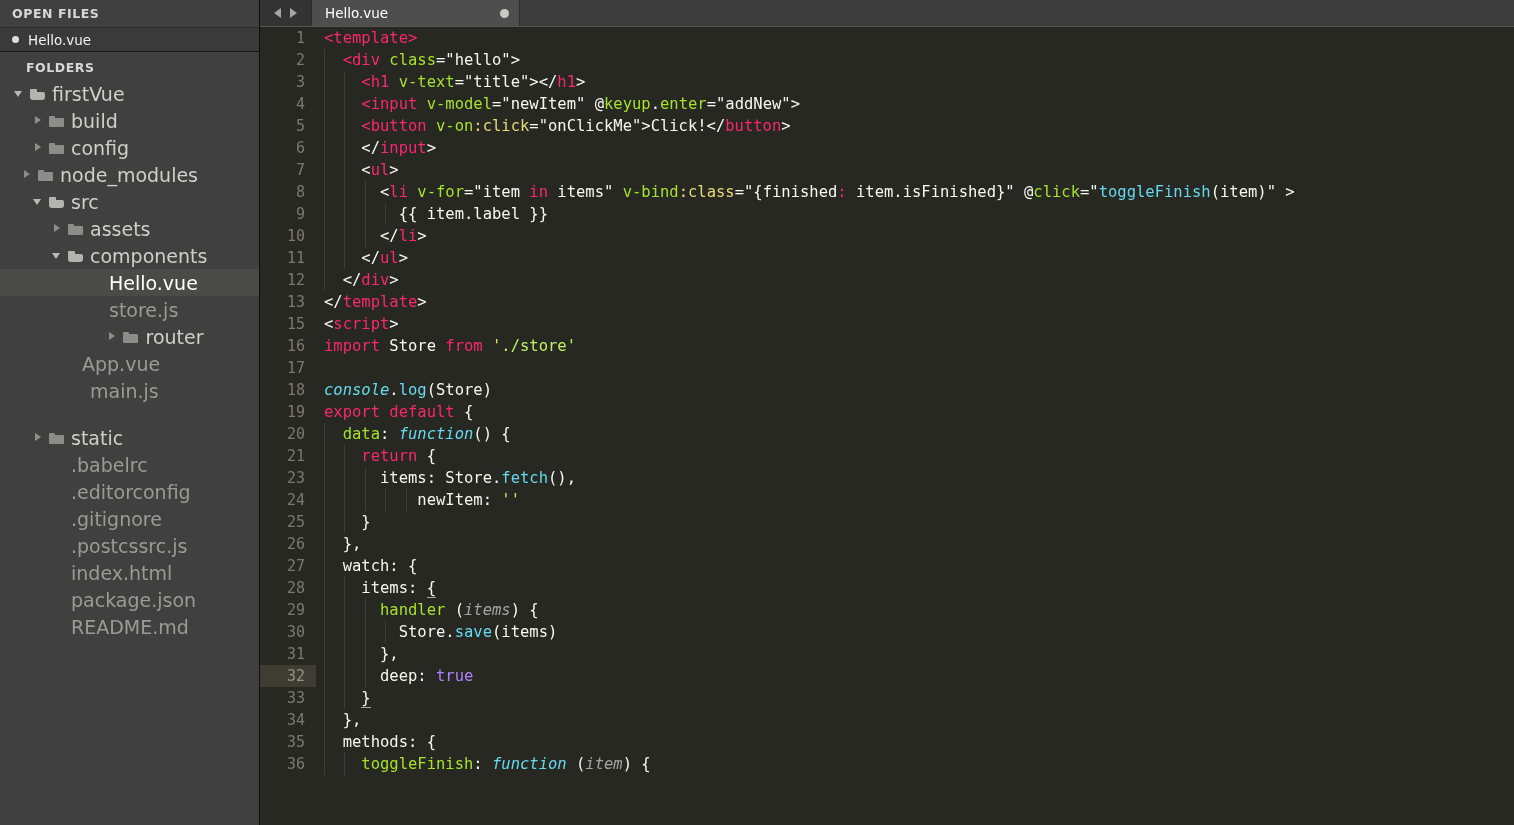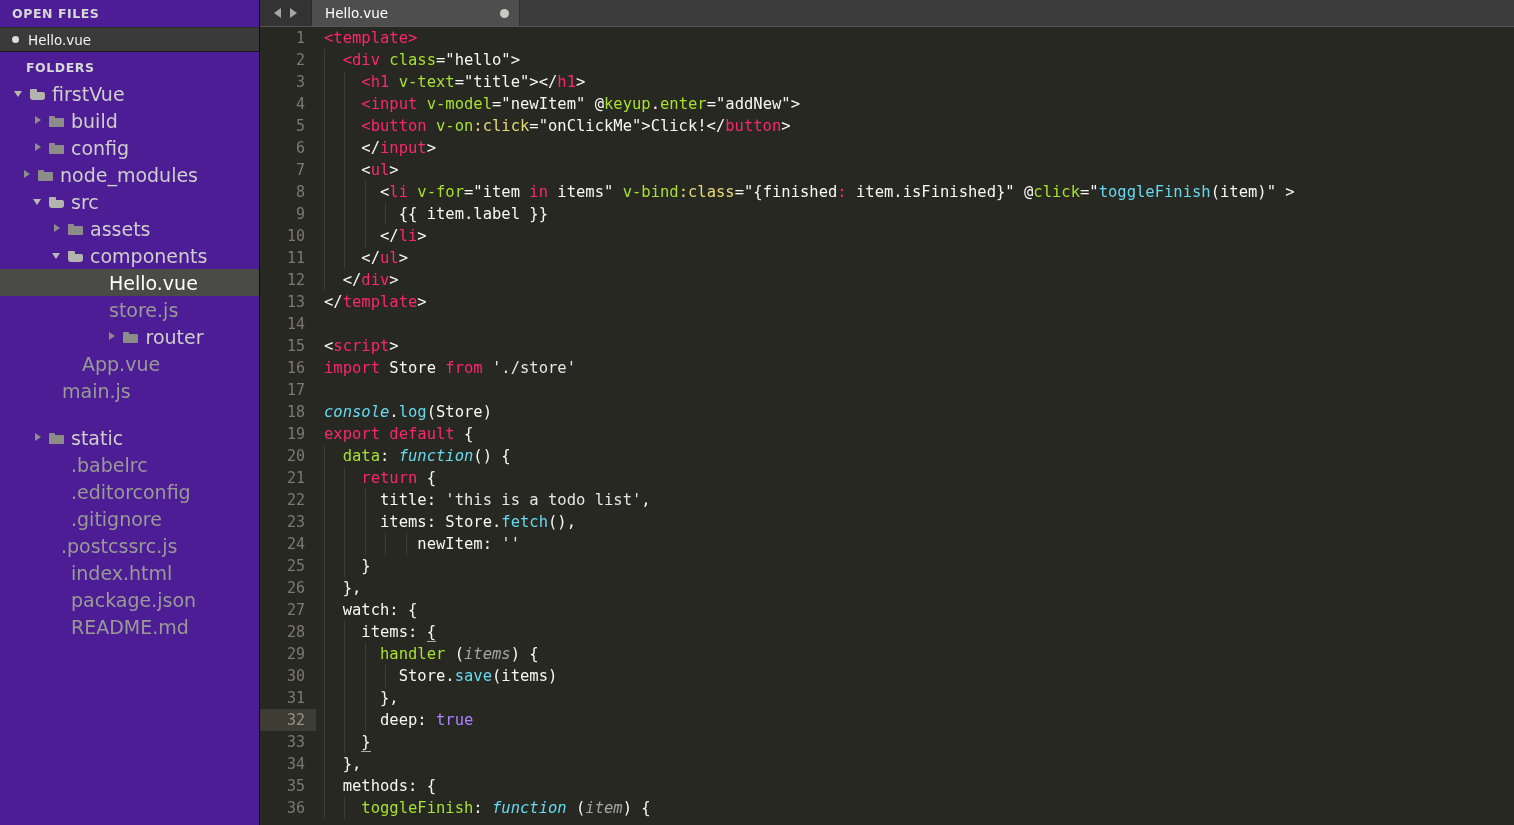--- a/index.html
+++ b/index.html
@@ -7,21 +7,21 @@
     width:1514px; height:825px;
     background:#272822;
     font-family:"DejaVu Sans", sans-serif;
     overflow:hidden;
   }
   #app { display:flex; width:1514px; height:825px; }
 
   
   #sidebar {
     width:260px; height:825px;
-    background:#4c1d95;
+    background:#404040;
     flex:0 0 260px;
     position:relative;
     overflow:hidden;
     border-right:1px solid #0e0e0e;
   }
   .side-head {
     font-family:"DejaVu Sans", sans-serif;
     font-size:12.5px; font-weight:bold;
     color:#d8d8d8;
     letter-spacing:0.55px;
@@ -191,21 +191,21 @@
   }
   .indent {
     position:absolute; top:0; bottom:0;
     width:1px; background:#3d3e38;
   }
   .ctxt { position:relative; z-index:2; }
 
   
   .t-tag   { color:#f92672; }
   .t-attr  { color:#a6e22e; }
-  .t-str   { color:#e5e5e5; }
+  .t-str   { color:#bef264; }
   .t-kw    { color:#f92672; }
   .t-fn    { color:#66d9ef; font-style:italic; }
   .t-fnc   { color:#66d9ef; }
   .t-cls   { color:#66d9ef; font-style:italic; }
   .t-num   { color:#ae81ff; }
   .t-param { color:#a3a3a3; font-style:italic; }
   .t-plain { color:#f8f8f2; }
   .t-gold  { color:#e6db74; }
   .bmatch  { border-bottom:1px solid #a8a89e; }
 </style>
@@ -272,21 +272,21 @@
         <div class="row folder" style="padding-left: 52px; justify-content: center;">
           <span class="arrow closed"></span>
           <span class="fico closed"></span>
           <span>router</span>
         </div>
         <div class="row file" style="padding-left: 44px;">
           <span class="arrow none"></span>
           <span class="fico"></span>
           <span>App.vue</span>
         </div>
-        <div class="row file" style="padding-left: 24px;">
+        <div class="row file" style="padding-left: 52px;">
           <span class="arrow none"></span>
           <span class="fico"></span>
           <span>main.js</span>
         </div>
         <div class="row folder" style="padding-left: 33px; margin-top: 20px;">
           <span class="arrow closed"></span>
           <span class="fico closed"></span>
           <span>static</span>
         </div>
         <div class="row file" style="padding-left: 33px;">
@@ -297,21 +297,21 @@
         <div class="row file" style="padding-left: 33px;">
           <span class="arrow none"></span>
           <span class="fico"></span>
           <span>.editorconfig</span>
         </div>
         <div class="row file" style="padding-left: 33px;">
           <span class="arrow none"></span>
           <span class="fico"></span>
           <span>.gitignore</span>
         </div>
-        <div class="row file" style="padding-left: 23px;">
+        <div class="row file" style="padding-left: 33px;">
           <span class="arrow none"></span>
           <span class="fico"></span>
           <span>.postcssrc.js</span>
         </div>
         <div class="row file" style="padding-left: 33px;">
           <span class="arrow none"></span>
           <span class="fico"></span>
           <span>index.html</span>
         </div>
         <div class="row file" style="padding-left: 33px;">
@@ -350,29 +350,27 @@
         <div class="line"><div class="gutter">4</div><div class="code"><span class="indent" style="left: 8px;"></span><span class="indent" style="left: 28.4px;"></span><span class="ctxt"><span class="t-plain">    </span><span class="t-tag">&lt;input </span><span class="t-attr">v-model</span><span class="t-plain">="newItem" </span><span class="t-plain">@</span><span class="t-attr">keyup</span><span class="t-plain">.</span><span class="t-attr">enter</span><span class="t-plain">="addNew"&gt;</span></span></div></div>
         <div class="line"><div class="gutter">5</div><div class="code"><span class="indent" style="left: 8px;"></span><span class="indent" style="left: 28.4px;"></span><span class="ctxt"><span class="t-plain">    </span><span class="t-tag">&lt;button </span><span class="t-attr">v-on</span><span class="t-gold">:click</span><span class="t-plain">="onClickMe"&gt;Click!&lt;/</span><span class="t-tag">button</span><span class="t-plain">&gt;</span></span></div></div>
         <div class="line"><div class="gutter">6</div><div class="code"><span class="indent" style="left: 8px;"></span><span class="indent" style="left: 28.4px;"></span><span class="ctxt"><span class="t-plain">    &lt;/</span><span class="t-tag">input</span><span class="t-plain">&gt;</span></span></div></div>
         <div class="line"><div class="gutter">7</div><div class="code"><span class="indent" style="left: 8px;"></span><span class="indent" style="left: 28.4px;"></span><span class="ctxt"><span class="t-plain">    &lt;</span><span class="t-tag">ul</span><span class="t-plain">&gt;</span></span></div></div>
         <div class="line"><div class="gutter">8</div><div class="code"><span class="indent" style="left: 8px;"></span><span class="indent" style="left: 28.4px;"></span><span class="indent" style="left: 48.8px;"></span><span class="ctxt"><span class="t-plain">      &lt;</span><span class="t-tag">li </span><span class="t-attr">v-for</span><span class="t-plain">="item </span><span class="t-kw">in</span><span class="t-plain"> items" </span><span class="t-attr">v-bind</span><span class="t-gold">:class</span><span class="t-plain">="{finished</span><span class="t-tag">:</span><span class="t-plain"> item.isFinished}" </span><span class="t-plain">@</span><span class="t-attr">click</span><span class="t-plain">="</span><span class="t-fnc">toggleFinish</span><span class="t-plain">(item)" &gt;</span></span></div></div>
         <div class="line"><div class="gutter">9</div><div class="code"><span class="indent" style="left: 8px;"></span><span class="indent" style="left: 28.4px;"></span><span class="indent" style="left: 48.8px;"></span><span class="indent" style="left: 69.2px;"></span><span class="ctxt"><span class="t-plain">        {{ item.label }}</span></span></div></div>
         <div class="line"><div class="gutter">10</div><div class="code"><span class="indent" style="left: 8px;"></span><span class="indent" style="left: 28.4px;"></span><span class="indent" style="left: 48.8px;"></span><span class="ctxt"><span class="t-plain">      &lt;/</span><span class="t-tag">li</span><span class="t-plain">&gt;</span></span></div></div>
         <div class="line"><div class="gutter">11</div><div class="code"><span class="indent" style="left: 8px;"></span><span class="indent" style="left: 28.4px;"></span><span class="ctxt"><span class="t-plain">    &lt;/</span><span class="t-tag">ul</span><span class="t-plain">&gt;</span></span></div></div>
         <div class="line"><div class="gutter">12</div><div class="code"><span class="indent" style="left: 8px;"></span><span class="ctxt"><span class="t-plain">  &lt;/</span><span class="t-tag">div</span><span class="t-plain">&gt;</span></span></div></div>
         <div class="line"><div class="gutter">13</div><div class="code"><span class="ctxt"><span class="t-plain">&lt;/</span><span class="t-tag">template</span><span class="t-plain">&gt;</span></span></div></div>
-        <div class="line"><div class="gutter">14</div><div class="code"><span class="ctxt"></span></div></div>
         <div class="line"><div class="gutter">15</div><div class="code"><span class="ctxt"><span class="t-plain">&lt;</span><span class="t-tag">script</span><span class="t-plain">&gt;</span></span></div></div>
         <div class="line"><div class="gutter">16</div><div class="code"><span class="ctxt"><span class="t-kw">import</span><span class="t-plain"> Store </span><span class="t-kw">from</span><span class="t-plain"> </span><span class="t-str">'./store'</span></span></div></div>
         <div class="line"><div class="gutter">17</div><div class="code"><span class="ctxt"></span></div></div>
         <div class="line"><div class="gutter">18</div><div class="code"><span class="ctxt"><span class="t-cls">console</span><span class="t-plain">.</span><span class="t-fnc">log</span><span class="t-plain">(Store)</span></span></div></div>
         <div class="line"><div class="gutter">19</div><div class="code"><span class="ctxt"><span class="t-kw">export default</span><span class="t-plain"> {</span></span></div></div>
         <div class="line"><div class="gutter">20</div><div class="code"><span class="indent" style="left: 8px;"></span><span class="ctxt"><span class="t-plain">  </span><span class="t-attr">data</span><span class="t-plain">: </span><span class="t-fn">function</span><span class="t-plain">() {</span></span></div></div>
         <div class="line"><div class="gutter">21</div><div class="code"><span class="indent" style="left: 8px;"></span><span class="indent" style="left: 28.4px;"></span><span class="ctxt"><span class="t-plain">    </span><span class="t-kw">return</span><span class="t-plain"> {</span></span></div></div>
-        <div class="line"><div class="gutter">22</div><div class="code"><span class="indent" style="left: 8px;"></span><span class="indent" style="left: 28.4px;"></span><span class="indent" style="left: 48.8px;"></span><span class="ctxt"><span class="t-plain">      title: </span><span class="t-str">'this is a todo list'</span><span class="t-plain">,</span></span></div></div>
         <div class="line"><div class="gutter">23</div><div class="code"><span class="indent" style="left: 8px;"></span><span class="indent" style="left: 28.4px;"></span><span class="indent" style="left: 48.8px;"></span><span class="ctxt"><span class="t-plain">      items: Store.</span><span class="t-fnc">fetch</span><span class="t-plain">(),</span></span></div></div>
         <div class="line"><div class="gutter">24</div><div class="code"><span class="indent" style="left: 8px;"></span><span class="indent" style="left: 28.4px;"></span><span class="indent" style="left: 48.8px;"></span><span class="indent" style="left: 69.2px;"></span><span class="indent" style="left: 89.6px;"></span><span class="ctxt"><span class="t-plain">          newItem: </span><span class="t-str">''</span></span></div></div>
         <div class="line"><div class="gutter">25</div><div class="code"><span class="indent" style="left: 8px;"></span><span class="indent" style="left: 28.4px;"></span><span class="ctxt"><span class="t-plain">    }</span></span></div></div>
         <div class="line"><div class="gutter">26</div><div class="code"><span class="indent" style="left: 8px;"></span><span class="ctxt"><span class="t-plain">  },</span></span></div></div>
         <div class="line"><div class="gutter">27</div><div class="code"><span class="indent" style="left: 8px;"></span><span class="ctxt"><span class="t-plain">  watch: {</span></span></div></div>
         <div class="line"><div class="gutter">28</div><div class="code"><span class="indent" style="left: 8px;"></span><span class="indent" style="left: 28.4px;"></span><span class="ctxt"><span class="t-plain">    items: </span><span class="t-plain bmatch">{</span></span></div></div>
         <div class="line"><div class="gutter">29</div><div class="code"><span class="indent" style="left: 8px;"></span><span class="indent" style="left: 28.4px;"></span><span class="indent" style="left: 48.8px;"></span><span class="ctxt"><span class="t-plain">      </span><span class="t-attr">handler</span><span class="t-plain"> (</span><span class="t-param">items</span><span class="t-plain">) {</span></span></div></div>
         <div class="line"><div class="gutter">30</div><div class="code"><span class="indent" style="left: 8px;"></span><span class="indent" style="left: 28.4px;"></span><span class="indent" style="left: 48.8px;"></span><span class="indent" style="left: 69.2px;"></span><span class="ctxt"><span class="t-plain">        Store.</span><span class="t-fnc">save</span><span class="t-plain">(items)</span></span></div></div>
         <div class="line"><div class="gutter">31</div><div class="code"><span class="indent" style="left: 8px;"></span><span class="indent" style="left: 28.4px;"></span><span class="indent" style="left: 48.8px;"></span><span class="ctxt"><span class="t-plain">      },</span></span></div></div>
         <div class="line active"><div class="gutter">32</div><div class="code"><span class="indent" style="left: 8px;"></span><span class="indent" style="left: 28.4px;"></span><span class="indent" style="left: 48.8px;"></span><span class="ctxt"><span class="t-plain">      deep: </span><span class="t-num">true</span></span></div></div>

